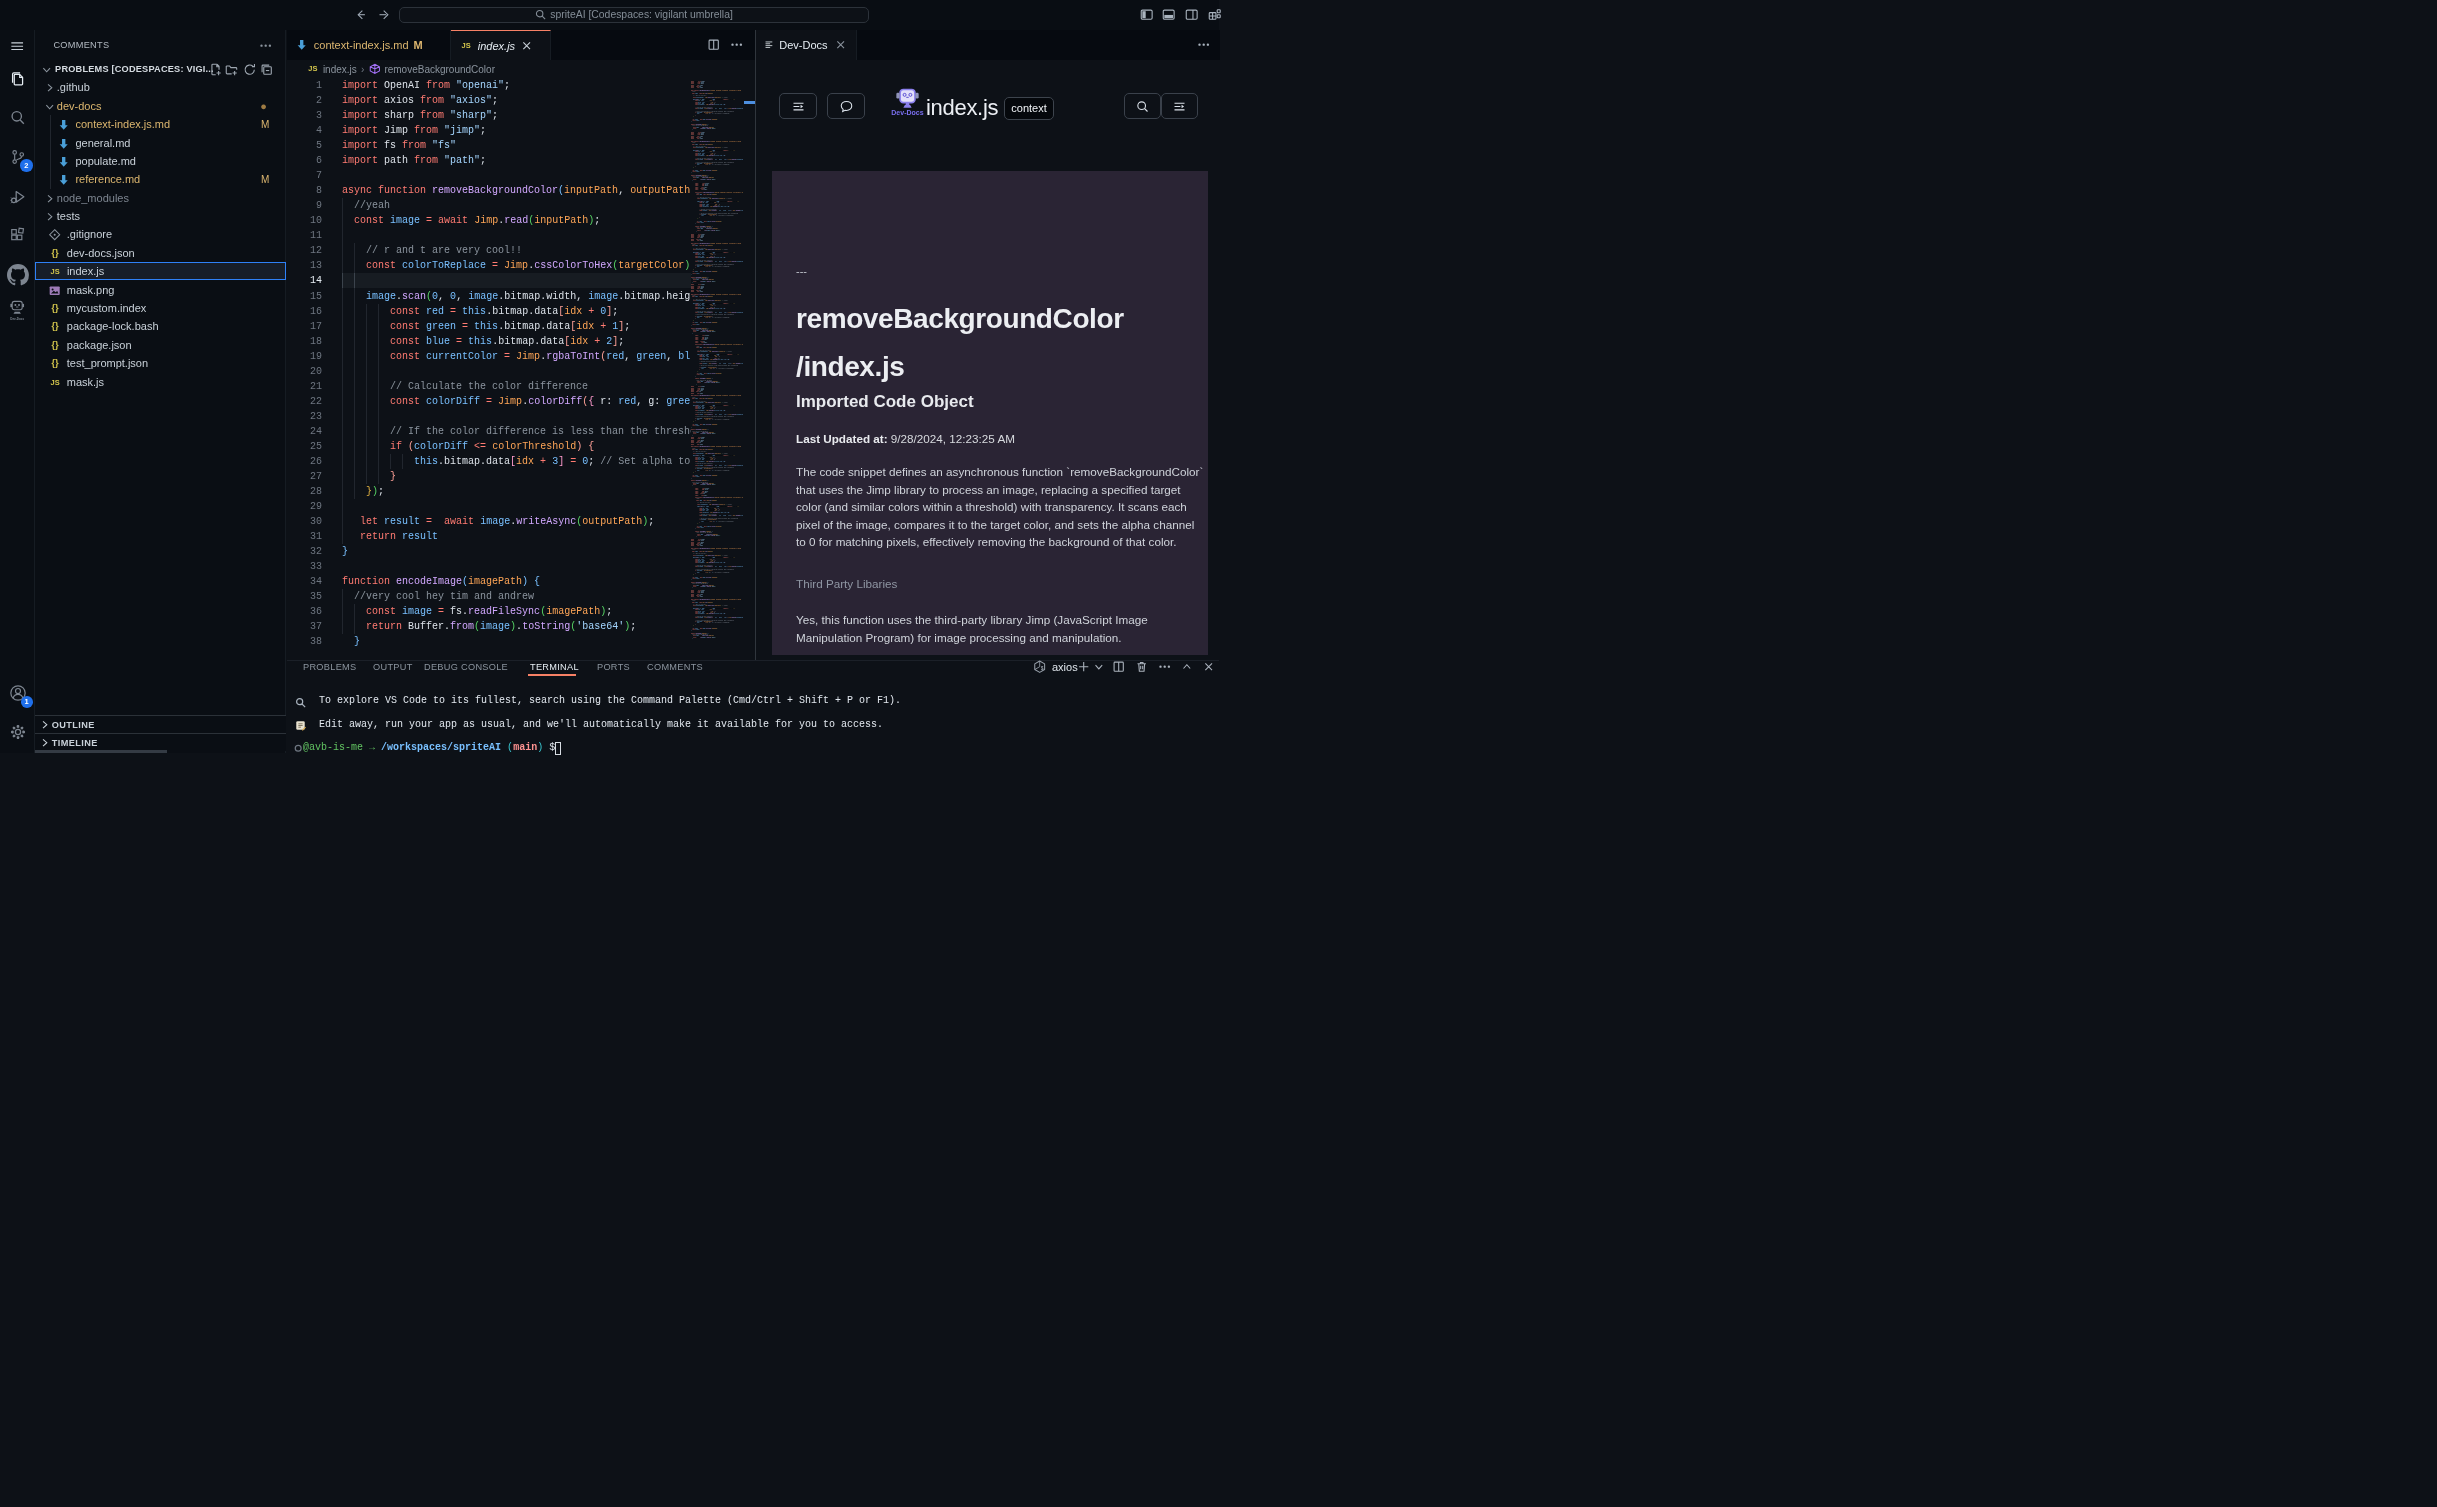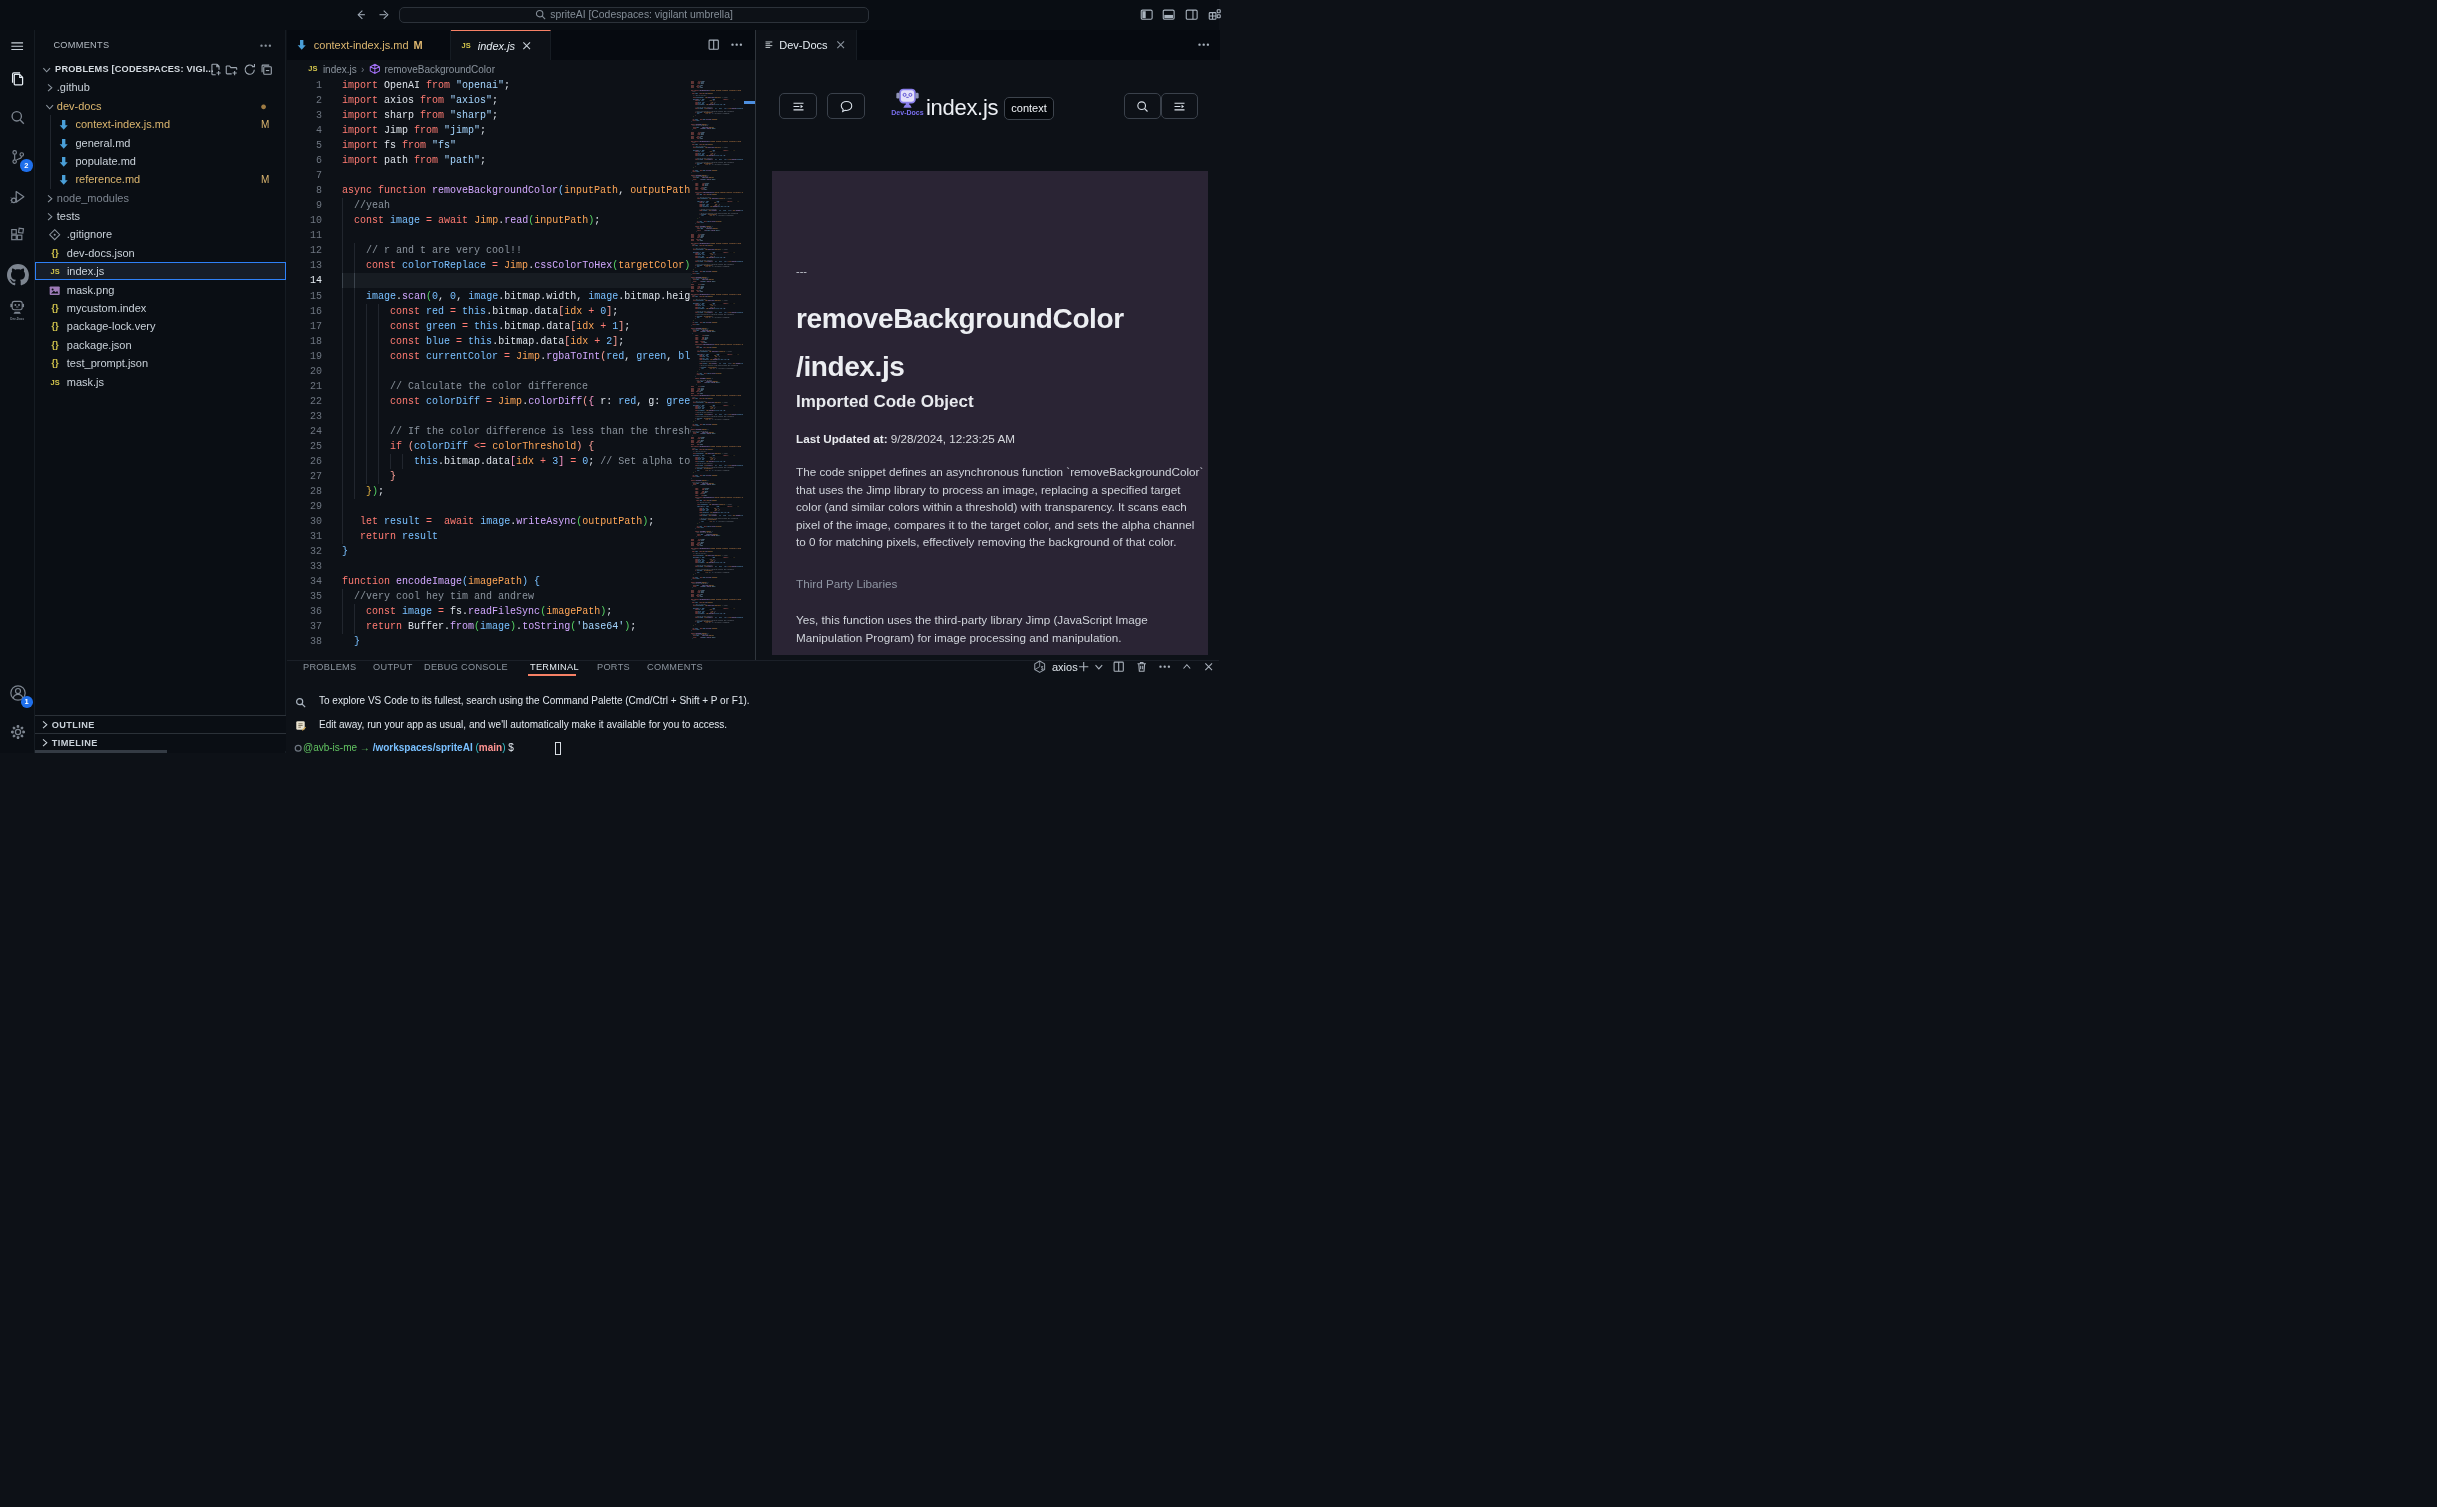--- a/index.html
+++ b/index.html
@@ -63,21 +63,21 @@
   font-size:11px;display:flex;align-items:center;padding:0 8.4px;gap:5px;border-right:0.8px solid #161c23;white-space:nowrap}
 .toolbtn{position:absolute;border:0.8px solid #3a414b;border-radius:5px;background:#0d1117;
   display:flex;align-items:center;justify-content:center;color:#dbe2ea}
 #ctxbadge{position:absolute;left:1003px;top:97px;width:50px;height:22.6px;border:0.8px solid #3d444d;border-radius:5px;
   background:#05080c;color:#f0f3f6;font-size:11px;display:flex;align-items:center;justify-content:center}
 #purple{position:absolute;left:16px;top:141px;width:436px;height:484px;background:#2a2434;color:#c9ccd6}
 #purple .in{position:absolute;left:24px}
 
 #panel{position:absolute;left:287px;top:660px;width:932px;height:94px;background:#0d1117;border-top:0.8px solid #1b2028}
 .ptab{position:absolute;top:0;height:11.7px;display:flex;align-items:center;font-size:9.2px;letter-spacing:0.3px;color:#8b949e}
-#term{position:absolute;left:0;top:0;width:932px;height:94px;font-family:Liberation Sans, sans-serif;
+#term{position:absolute;left:0;top:0;width:932px;height:94px;font-family:Liberation Mono, monospace;
   font-size:10px;color:#e2e8ef;white-space:pre}
 .pact{position:absolute;top:0;height:11.7px;display:flex;align-items:center;color:#aab2bc}
 </style></head><body>
 <div id="app">
     <div id="titlebar">
       <div class="navarr" style="left:354px">
         <svg width="13.4" height="13.4" viewBox="0 0 16 16" fill="none" style="">
           <path d="M10 3 L5 8 L10 13" stroke="currentColor" stroke-width="1.3" fill="none"></path>
           <path d="M5 8 H13" stroke="currentColor" stroke-width="1.3" fill="none"></path>
         </svg>
@@ -288,21 +288,21 @@
             <circle cx="8" cy="8" r="1.2" fill="#8b949e"></circle>
           </svg></div><span>.gitignore</span></div>
       <div class="row" style="top:214px"><span style="width:13.4px"></span><div class="fico ic-json">{}</div><span>dev-docs.json</span></div>
       <div class="row" style="top:232px;background:#171e29;border:0.8px solid #2f81f7"><span style="width:12.5px"></span><div class="fico ic-js">JS</div><span>index.js</span></div>
       <div class="row" style="top:251px"><span style="width:13.4px"></span><div class="fico"><svg width="13.4" height="13.4" viewBox="0 0 16 16" fill="none" style="">
             <rect x="2" y="3" width="12" height="10" rx="1" fill="#9e7bb8"></rect>
             <circle cx="5.5" cy="6.5" r="1.2" fill="#0a0e14"></circle>
             <path d="M3.5 11.5 L7 8 L9 10 L11 8.5 L12.5 11.5 Z" fill="#0a0e14"></path>
           </svg></div><span>mask.png</span></div>
       <div class="row" style="top:269px"><span style="width:13.4px"></span><div class="fico ic-json">{}</div><span>mycustom.index</span></div>
-      <div class="row" style="top:287px"><span style="width:13.4px"></span><div class="fico ic-json">{}</div><span>package-lock.very</span></div>
+      <div class="row" style="top:287px"><span style="width:13.4px"></span><div class="fico ic-json">{}</div><span>package-lock.bash</span></div>
       <div class="row" style="top:306px"><span style="width:13.4px"></span><div class="fico ic-json">{}</div><span>package.json</span></div>
       <div class="row" style="top:324px"><span style="width:13.4px"></span><div class="fico ic-json">{}</div><span>test_prompt.json</span></div>
       <div class="row" style="top:343px"><span style="width:13.4px"></span><div class="fico ic-js">JS</div><span>mask.js</span></div>
       <div class="abs" style="left:15px;top:85px;width:0.8px;height:74px;background:#21262e"></div>
       <div class="sechead" style="top:685px">
         <span class="chev" style="margin-left:3.3px">
           <svg width="13.4" height="13.4" viewBox="0 0 16 16" fill="none" style="">
             <path d="M6 4 L10.5 8 L6 12" stroke="currentColor" stroke-width="1.3" fill="none"></path>
           </svg>
         </span>

